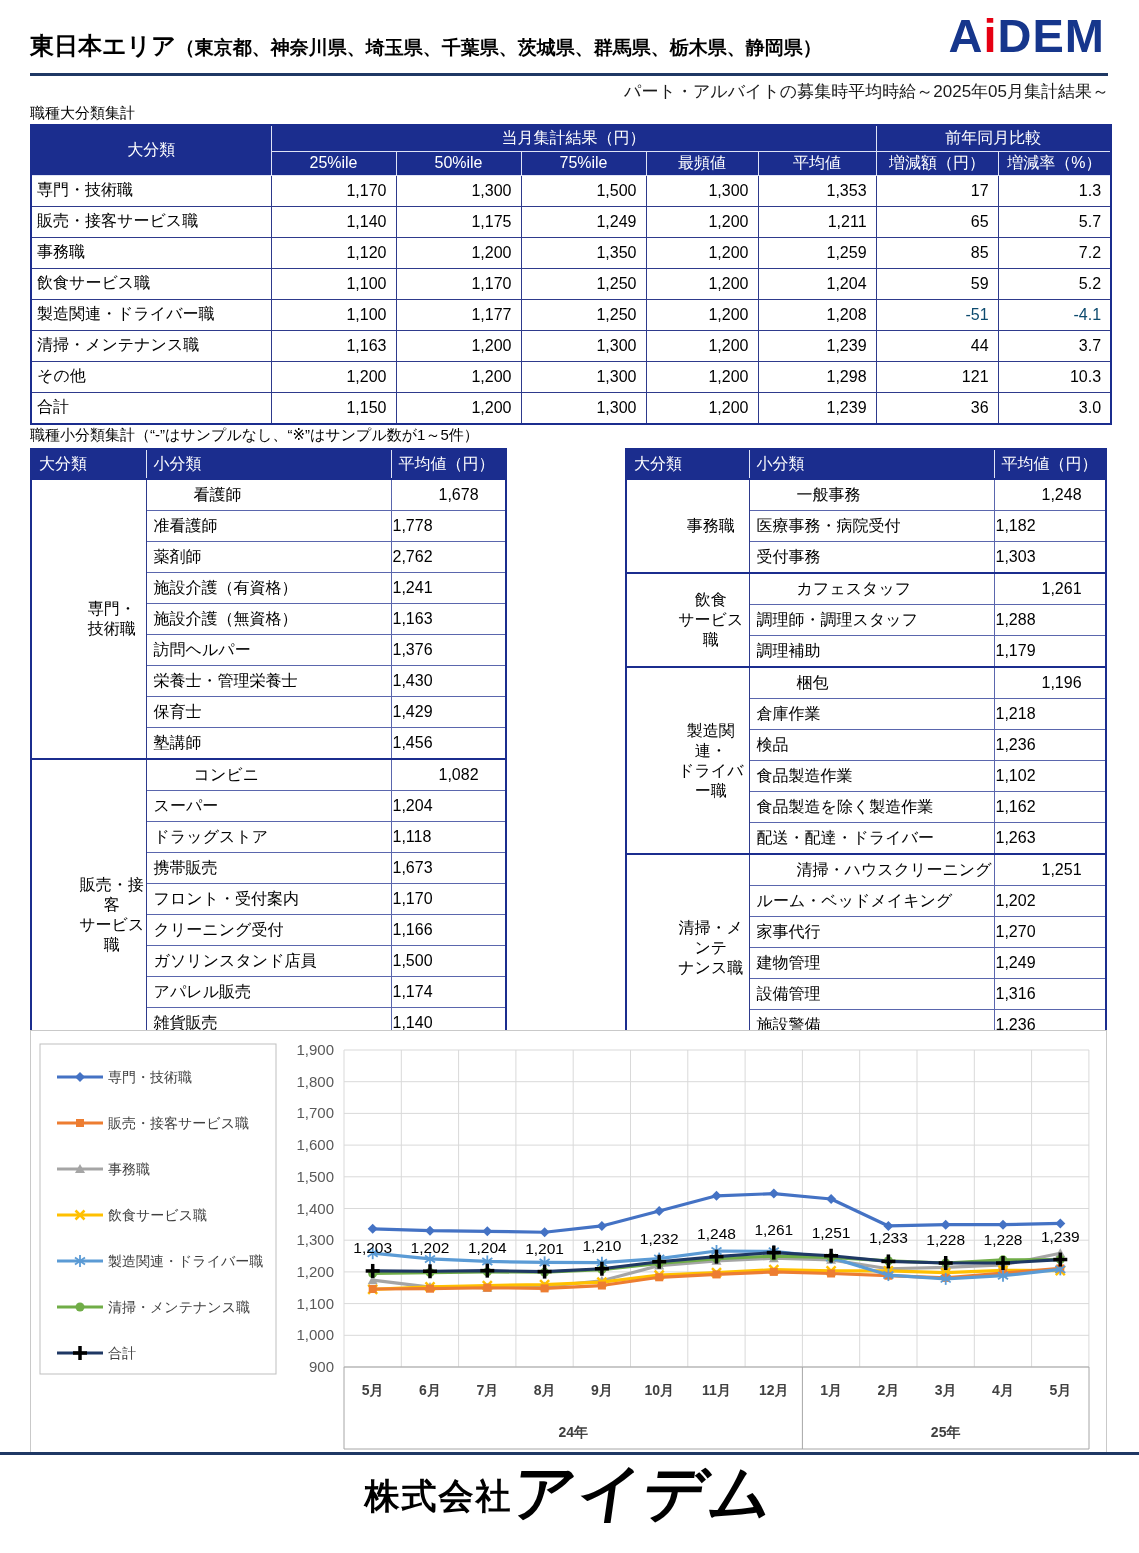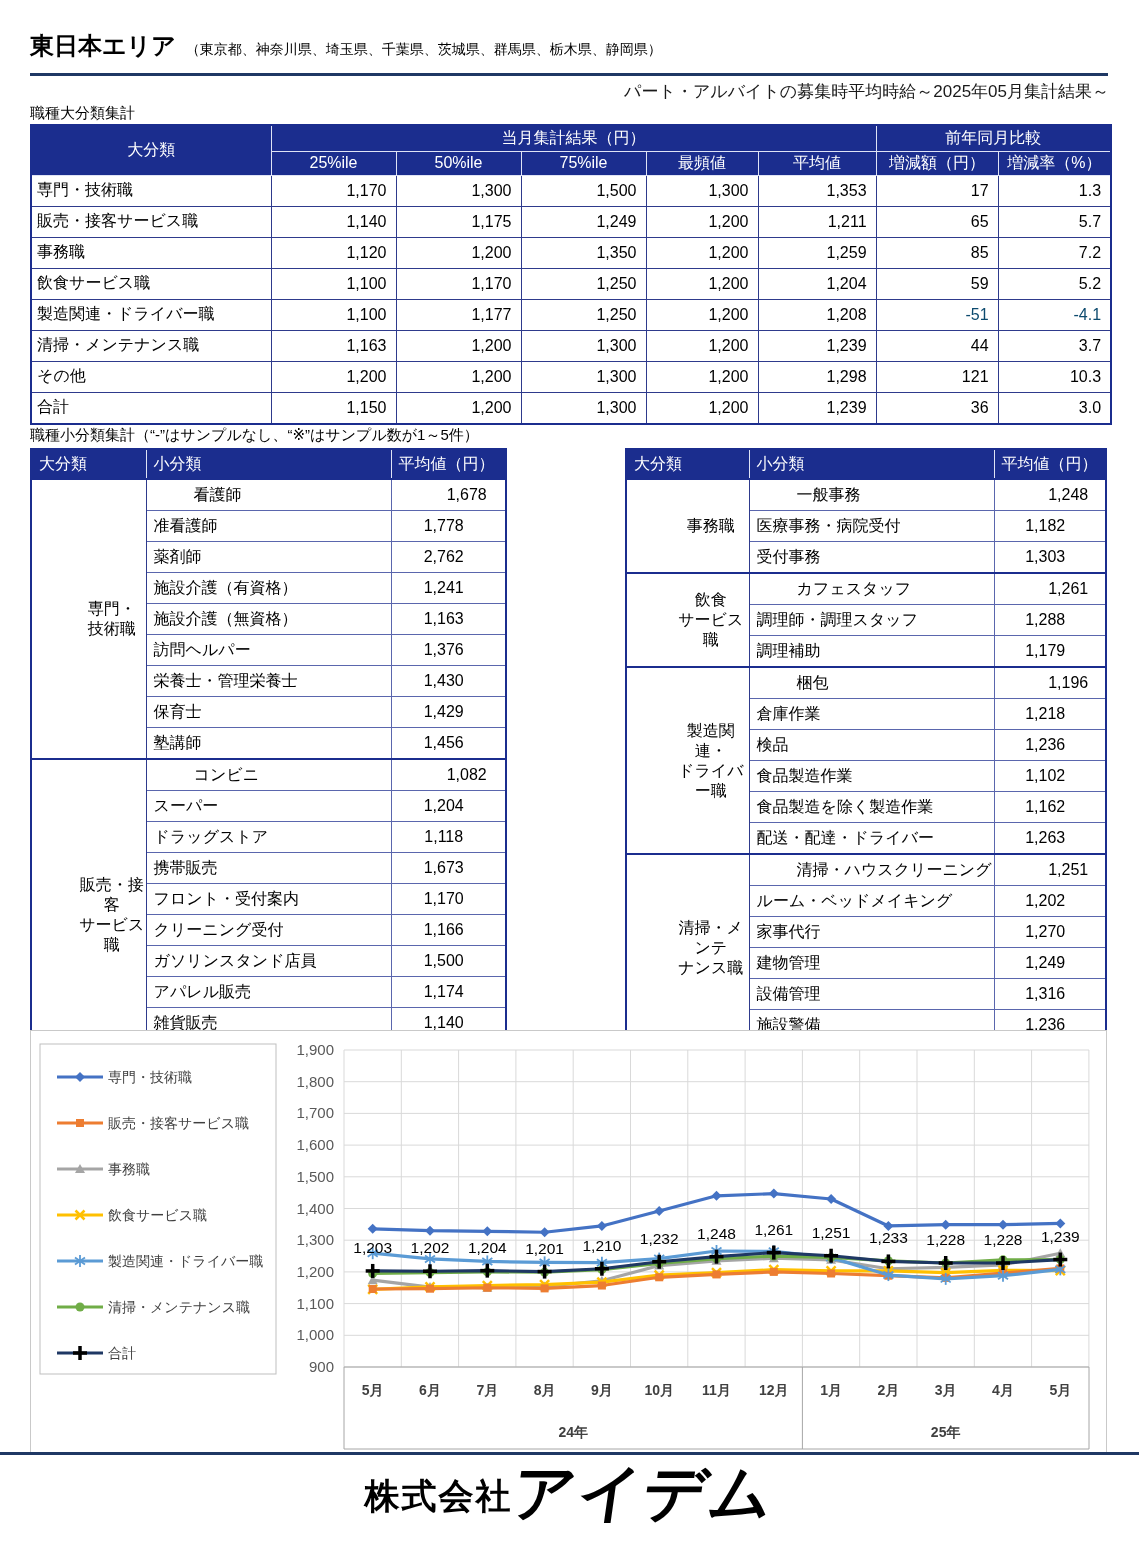--- a/index.html
+++ b/index.html
@@ -1,20 +1,20 @@
 <!DOCTYPE html>
 <html><head>
 <meta charset="utf-8">
 <style>
   html,body{margin:0;padding:0;background:#fff;}
   .page{position:relative;width:1139px;height:1553px;background:#fff;overflow:hidden;
         font-family:"Liberation Sans","DejaVu Sans",sans-serif;color:#000;}
   
   .area-title{position:absolute;left:30px;top:30px;font-size:24px;font-weight:bold;white-space:nowrap;}
-  .area-title .pref{font-size:14px;font-weight:normal;margin-left:10px;}
+  .area-title .pref{font-size:19px;font-weight:bold;}
   .brand{position:absolute;right:34px;top:12px;font-size:47px;font-weight:800;letter-spacing:1px;line-height:1;}
   .brand .b{color:#16368C;} .brand .r{color:#E60012;}
   .top-rule{position:absolute;left:30px;top:73px;width:1078px;height:3px;background:#1F3864;}
   .report-line{position:absolute;right:30px;top:80px;font-size:17px;color:#1a1a1a;}
   .sec-title{position:absolute;left:30px;font-size:15px;color:#000;}
   
   table{border-collapse:collapse;table-layout:fixed;}
   .major{position:absolute;left:30px;top:124px;width:1080px;border:2px solid #1B2D8E;}
   .major th,.major td{overflow:hidden;white-space:nowrap;}
   .major thead th{background:#1B2D8E;color:#fff;font-weight:normal;font-size:16px;
@@ -26,38 +26,39 @@
   .major td.neg{color:#0c4a6e;}
   
   .minor{position:absolute;top:448px;border:2px solid #1B2D8E;}
   .minor.left{left:30px;width:475px;}
   .minor.right{left:625px;width:480px;}
   .minor th{background:#1B2D8E;color:#fff;font-weight:normal;font-size:16px;text-align:left;
             padding-left:7px;height:26px;border:1px solid #dfe3f5;white-space:nowrap;}
   .minor td{border:1px solid #5a66ad;font-size:16px;height:28px;white-space:nowrap;overflow:hidden;}
   .minor td.grp{text-align:center;white-space:pre-line;border:1px solid #2e3a8c;line-height:1.25;}
   .minor td.name{text-align:left;padding-left:7px;}
-  .minor td.num{text-align:center;padding-right:10px;}
+  .minor td.num{text-align:left;padding-right:10px;}
   .minor tr.gstart td{border-top:2px solid #1B2D8E;padding-left:47px;}
   
   .chart-box{position:absolute;left:30px;top:1030px;width:1075px;height:422px;border:1px solid #c9c9c9;background:#fff;}
   
   .bottom-rule{position:absolute;left:0;top:1452px;width:1139px;height:3px;background:#1F3864;}
   .footer-logo{position:absolute;left:0;top:1462px;width:1139px;text-align:center;white-space:nowrap;}
   .footer-logo .pre{font-size:35px;font-weight:bold;letter-spacing:2px;vertical-align:baseline;}
   .footer-logo .co{display:inline-block;font-size:62px;font-weight:900;transform:skewX(-8deg);
                    letter-spacing:2px;line-height:1;vertical-align:-6px;}
 </style>
 </head>
 <body>
 
 <div class="page">
 
   <div class="area-title"><span>東日本エリア</span><span class="pref">（東京都、神奈川県、埼玉県、千葉県、茨城県、群馬県、栃木県、静岡県）</span></div>
 
+  <div class="brand"><span class="b">A</span><span class="r">i</span><span class="b">DEM</span></div>
 
   <div class="top-rule"></div>
 
   <div class="report-line">パート・アルバイトの募集時平均時給～2025年05月集計結果～</div>
 
   <div class="sec-title" style="top:104px;">職種大分類集計</div>
 
   <table class="major">
     <colgroup>
       <col style="width:240px">

